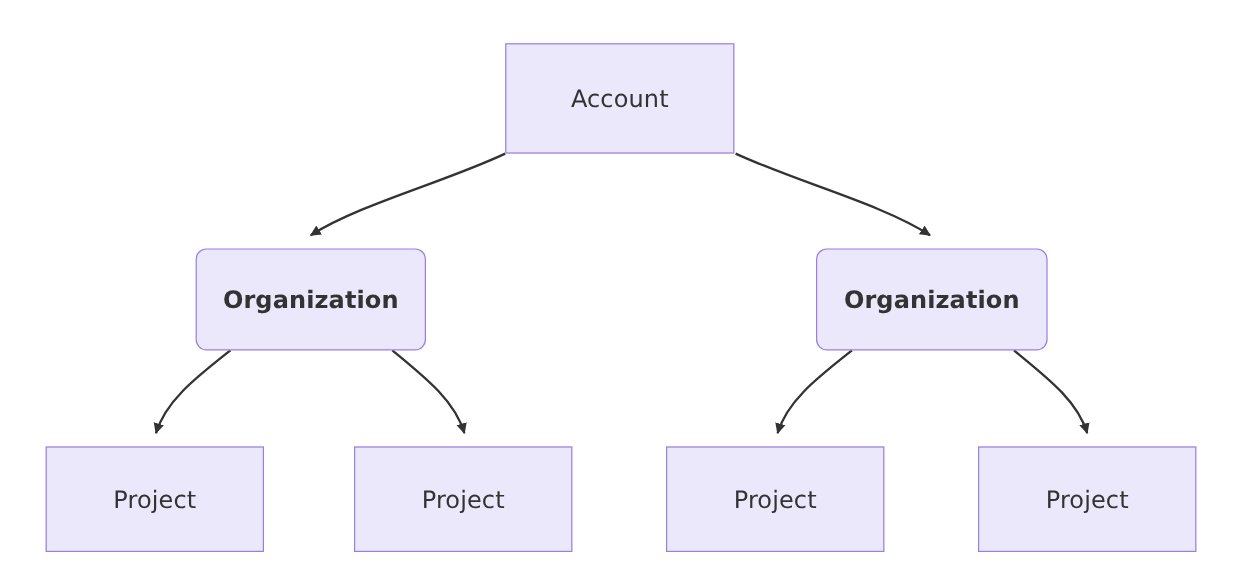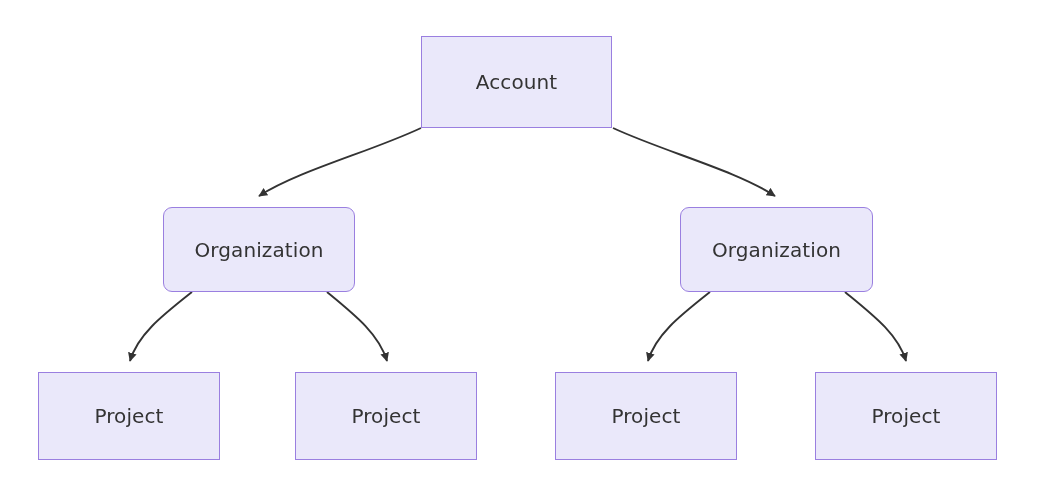--- a/index.html
+++ b/index.html
@@ -36,21 +36,21 @@
     align-items: center;
     justify-content: center;
     color: #333333;
     font-size: 20px;
     font-family: "DejaVu Sans", "Liberation Sans", sans-serif;
     font-weight: 400;
     letter-spacing: 0.1px;
     line-height: 1;
     white-space: nowrap;
   }
-  .node.rounded { border-radius: 9px; }
+  .node.rounded { border-radius: 9px; font-weight: bold; }
   .node-label { pointer-events: none; }
 </style>
 </head>
 <body>
 
 <div id="diagram-root" style="background: rgb(255, 255, 255);">
 
   <svg id="edge-layer" viewBox="0 0 1044 484">
     <defs>
       <marker id="arrowhead" markerWidth="11" markerHeight="11" refX="8.2" refY="5" orient="auto" markerUnits="userSpaceOnUse">

